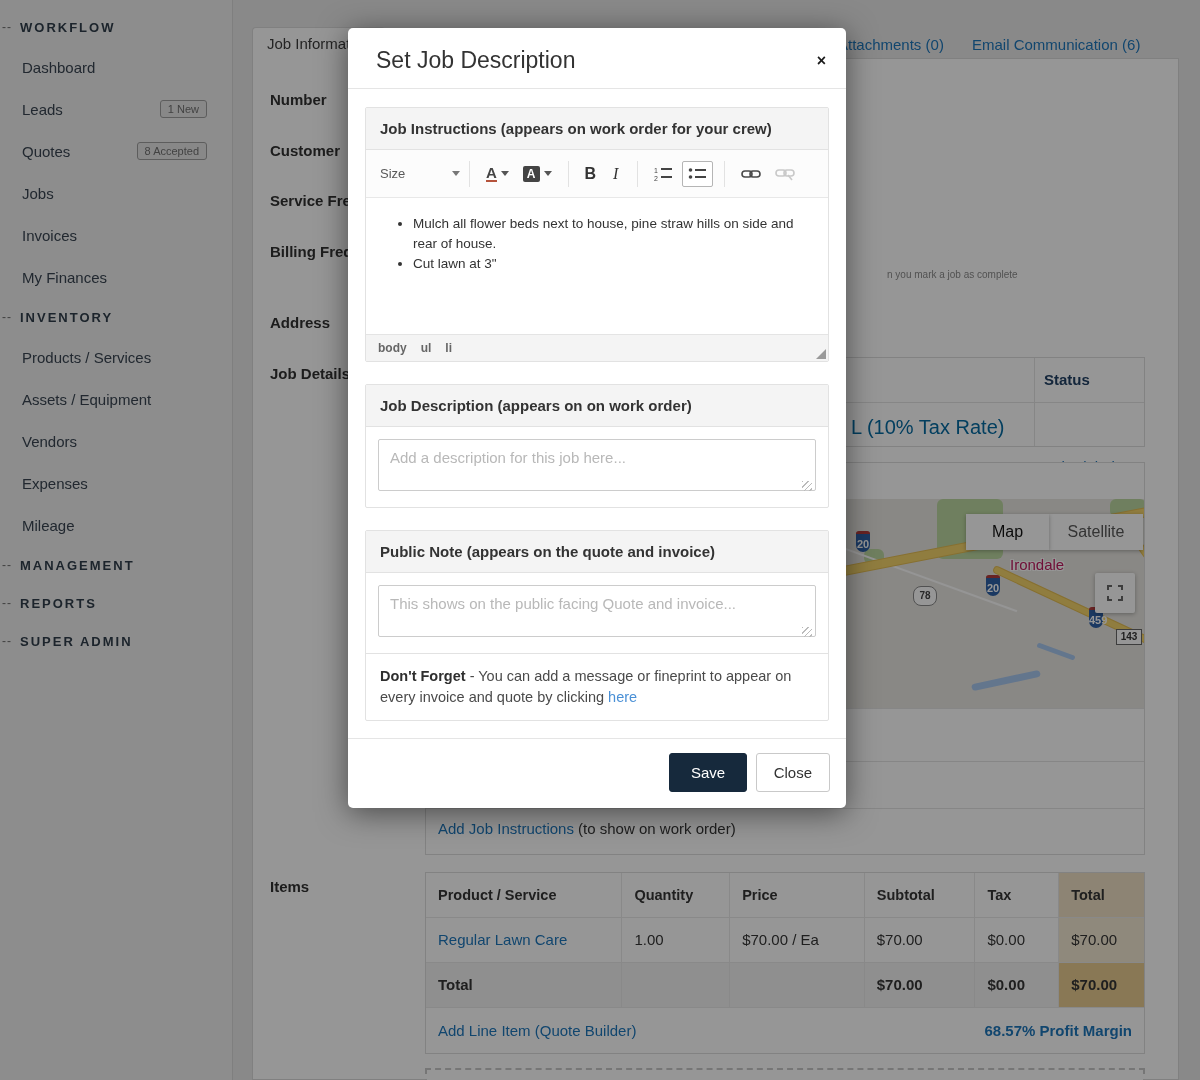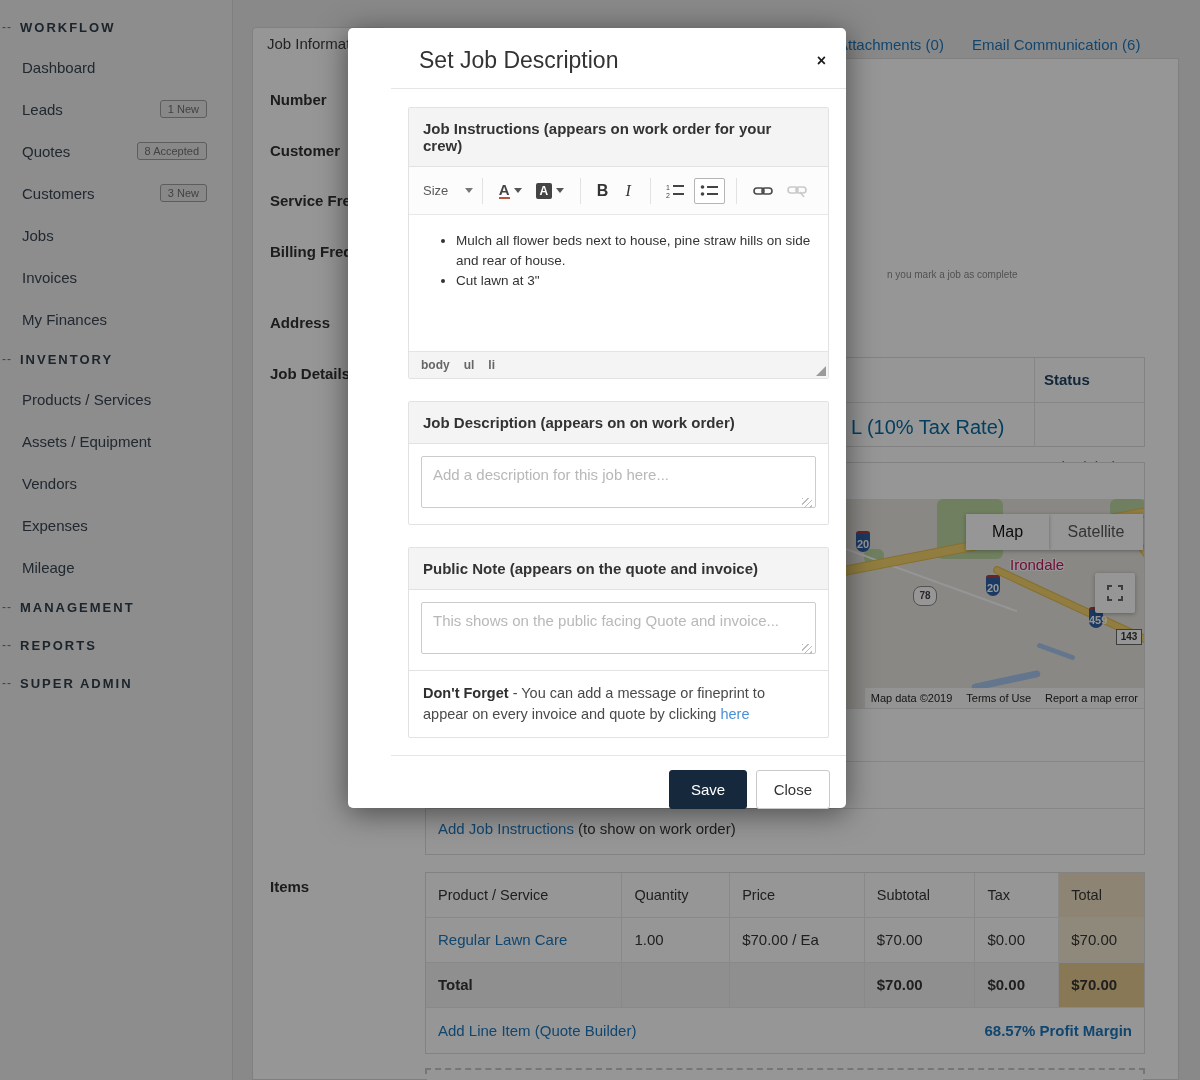--- a/index.html
+++ b/index.html
@@ -81,40 +81,40 @@
   .map-attrib a { color:#222; text-decoration:none; }
 
   
   .items-table { position:absolute; left:425px; top:872px; width:720px; border:1px solid #dcdcdc; background:#fff; }
   .it-row { display:flex; height:45px; border-bottom:1px solid #e8e8e8; }
   .it-row:last-child { border-bottom:none; }
   .it-cell { padding-left:12px; line-height:44px; font-size:15px; color:#333;
              border-right:1px solid #e8e8e8; overflow:hidden; white-space:nowrap; }
   .it-cell:last-child { border-right:none; }
   .c1{width:197px;} .c2{width:108px;} .c3{width:135px;} .c4{width:111px;} .c5{width:84px;} .c6{width:85px;}
-  .it-head .it-cell { font-weight:400; font-size:14.5px; }
+  .it-head .it-cell { font-weight:700; font-size:14.5px; }
   .it-head .c6 { background:#efe1c5; }
   .it-data .c6 { background:#f3e8d2; }
   .it-data .c1 a { color:#1b75bb; text-decoration:none; }
   .it-total { background:#f3f3f3; }
   .it-total .it-cell { font-weight:700; }
   .it-total .c6 { background:#e9cc90; }
   .it-footer { position:relative; }
   .it-footer .links { position:absolute; left:12px; top:0; line-height:45px; font-size:15px; }
   .it-footer .links a { color:#1b75bb; text-decoration:none;margin-top:40px; }
   .it-footer .margin { position:absolute; right:12px; top:0; line-height:45px; font-size:15px;
                        font-weight:700; color:#1b75bb; text-decoration:none; }
 
   .dashed-box { position:absolute; left:425px; top:1068px; width:720px; height:40px;
                 border:2px dashed #c9c9c9; background:#fff; }
 
   
   .overlay { position:absolute; inset:0; background:rgba(5,5,5,0.42); z-index:10; }
   .modal { position:absolute; left:348px; top:28px; width:498px; height:780px; z-index:20;
-           background:#fff; border-radius:5px; box-shadow:0 5px 30px rgba(0,0,0,.5);padding-left:43px; }
+           background:#fff; border-radius:5px; box-shadow:0 5px 30px rgba(0,0,0,.5); }
   .modal-header { position:relative; height:61px; border-bottom:1px solid #e5e5e5; padding:19px 20px 0 28px; }
   .modal-title { font-size:23px; color:#333; font-weight:400; }
   .modal-x { position:absolute; right:20px; top:26px; font-size:16px; font-weight:700; color:#1a1a1a;
              cursor:pointer; line-height:14px; }
   .modal-body { padding:18px 17px 0; }
   .panel { border:1px solid #e2e2e2; border-radius:2px; }
   .panel + .panel { margin-top:22px; }
   .panel-head { background:#f4f4f4; border-bottom:1px solid #e2e2e2; padding:12px 14px;
                 font-size:15px; font-weight:700; color:#333; }
   .panel-body { position:relative; padding:12px; }
@@ -175,24 +175,20 @@
     </div>
     <div class="side-item">
       <span>Leads</span>
       <span class="badge">1 New</span>
     </div>
     <div class="side-item">
       <span>Quotes</span>
       <span class="badge">8 Accepted</span>
     </div>
     <div class="side-item">
-      <span>Customers</span>
-      <span class="badge">3 New</span>
-    </div>
-    <div class="side-item">
       <span>Jobs</span>
     </div>
     <div class="side-item">
       <span>Invoices</span>
     </div>
     <div class="side-item">
       <span>My Finances</span>
     </div>
 
     <div class="side-sec">
@@ -277,25 +273,20 @@
       <div class="shield-i" style="left:663px;top:108px">459</div>
       <div class="shield-box" style="left:690px;top:130px">143</div>
 
       <div class="map-btn map">Map</div>
       <div class="map-btn sat">Satellite</div>
       <div class="fs-btn">
         <svg width="16" height="16" viewBox="0 0 16 16">
           <path d="M1,5 V1 H5 M11,1 H15 V5 M15,11 V15 H11 M5,15 H1 V11" stroke="#666" stroke-width="2" fill="none"></path>
         </svg>
       </div>
-      <div class="map-attrib">
-        <span>Map data ©2019</span>
-        <a>Terms of Use</a>
-        <a>Report a map error</a>
-      </div>
     </div>
     <div class="row-line" style="top:245px"></div>
     <div class="row-line" style="top:298px"></div>
     <div class="row-line" style="top:345px"></div>
     <div class="add-instr">
       <a>Add Job Instructions</a><span> (to show on work order)</span>
     </div>
   </div>
 
   <div class="items-table">

